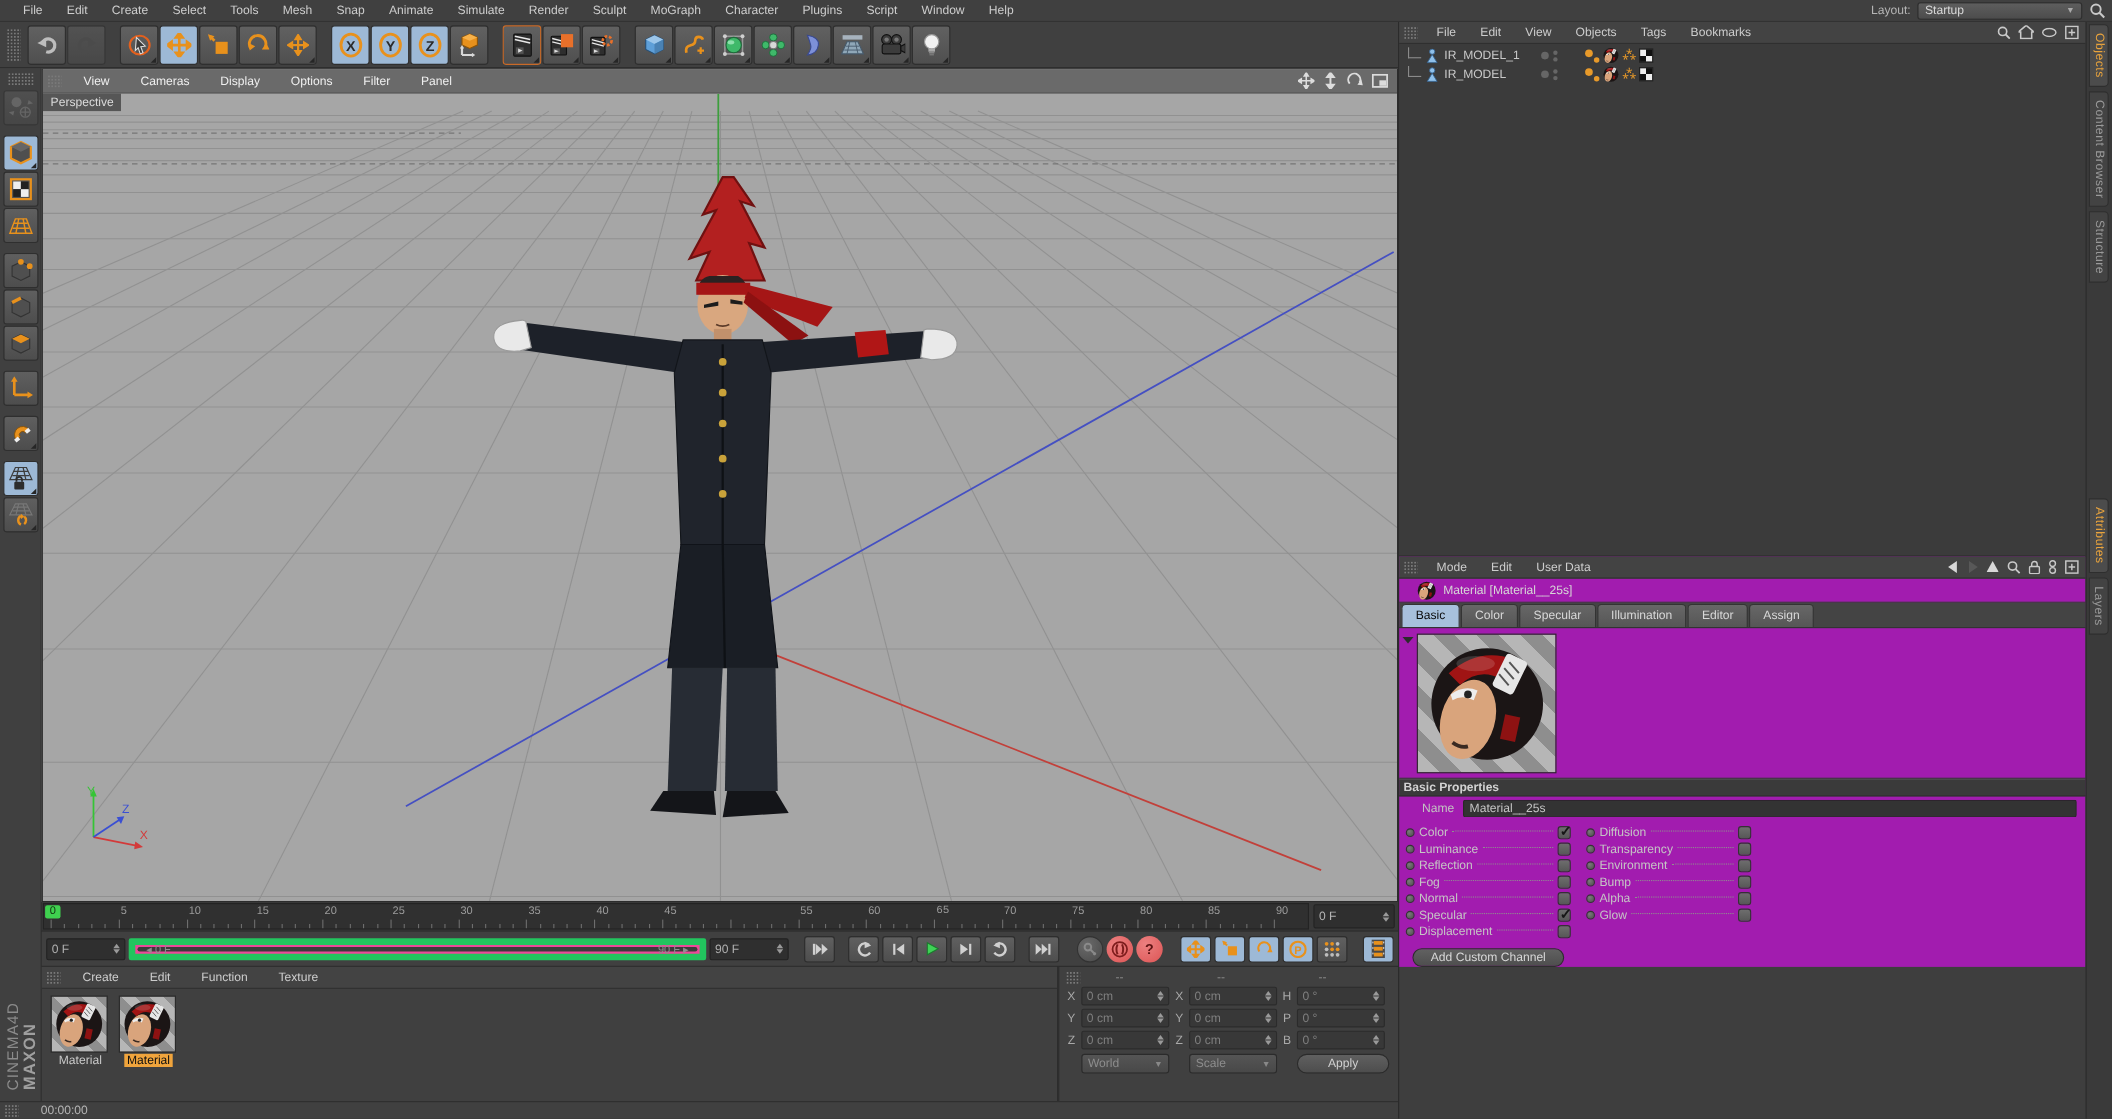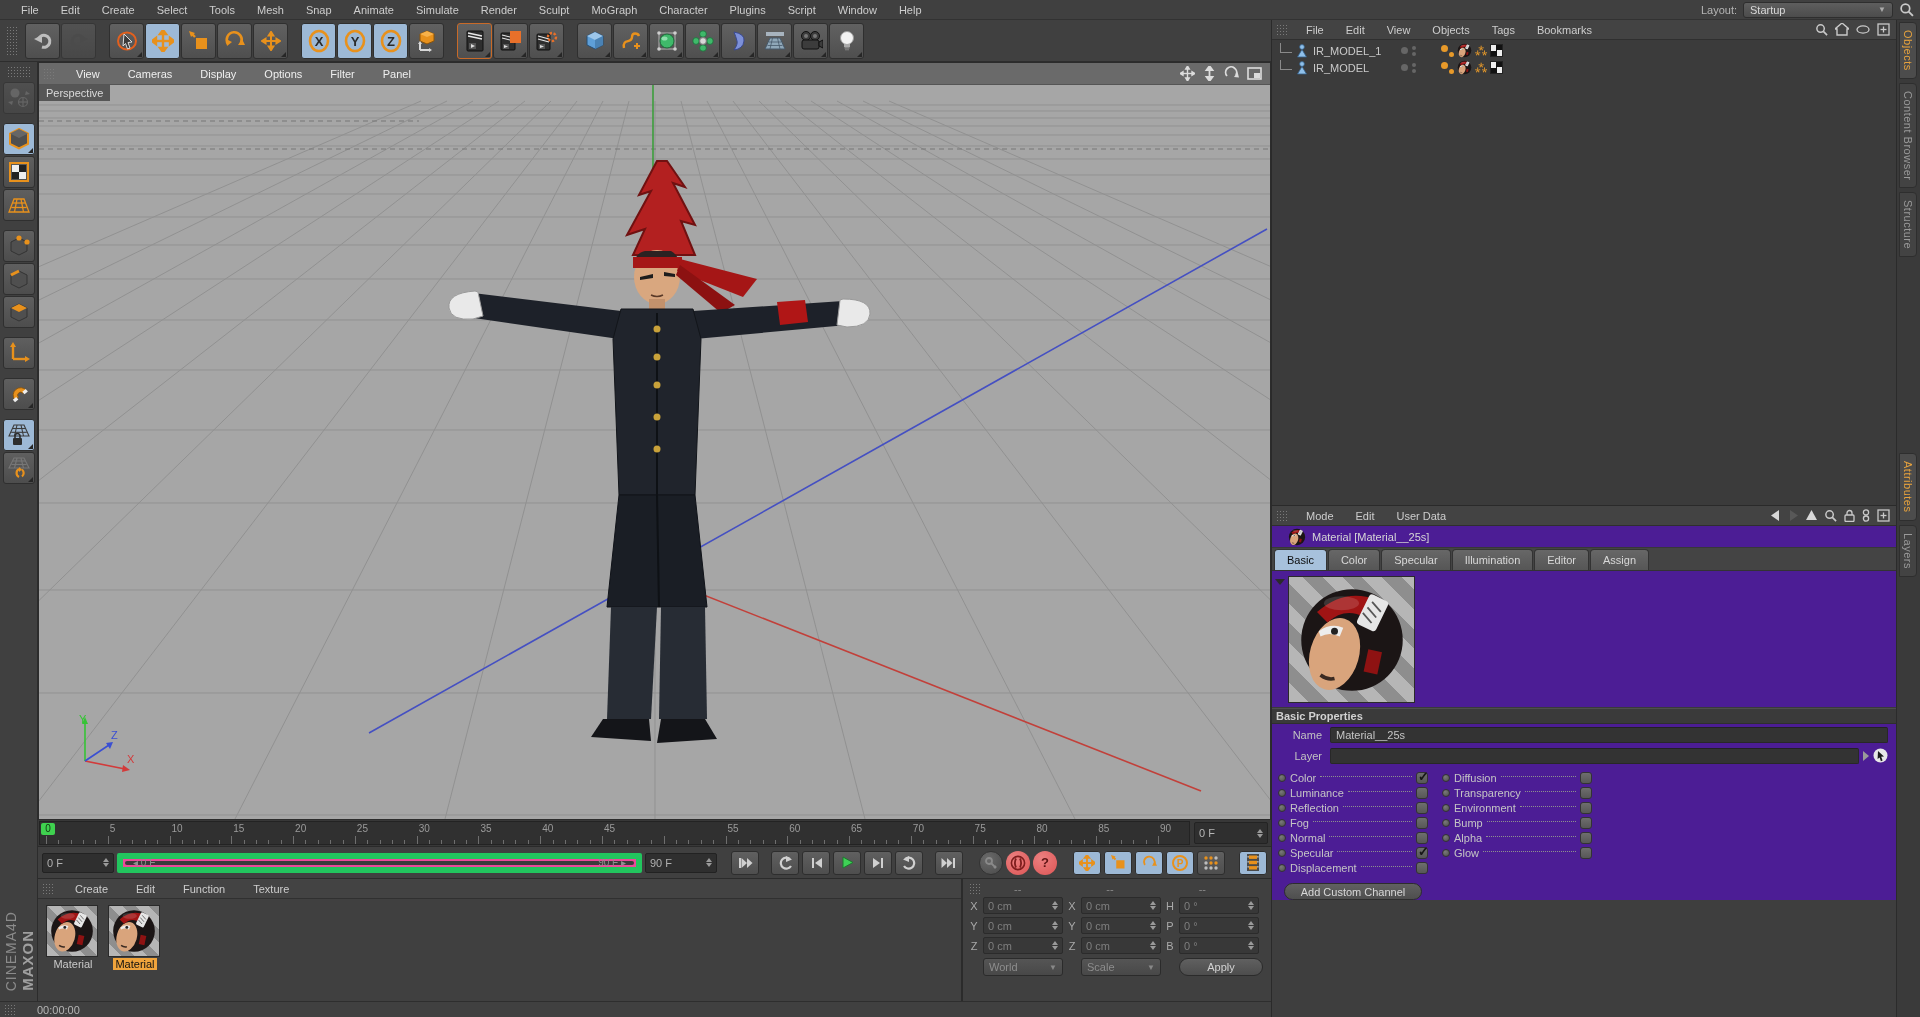--- a/index.html
+++ b/index.html
@@ -92,21 +92,21 @@
   .vdot{width:7px;height:7px;border-radius:50%;background:#666}
   .vdots2{display:flex;flex-direction:column;gap:2px}
   .vdots2 i{width:4px;height:4px;border-radius:50%;background:#666;display:block}
   .tags{display:flex;align-items:center;gap:3px;margin-left:10px}
   .tagphong{width:13px;height:13px;position:relative}
   .tagphong::before{content:"";position:absolute;left:0;top:1px;width:7px;height:7px;border-radius:50%;background:#e89a2a}
   .tagphong::after{content:"";position:absolute;right:0;bottom:0;width:5px;height:5px;border-radius:50%;background:#e89a2a}
   .tagchecker{width:13px;height:13px;border:1px solid #222;background:conic-gradient(#111 0 25%,#eee 0 50%,#111 0 75%,#eee 0)}
   .tagbone{color:#e89a2a;font-size:11px;line-height:13px}
   
-  #attrpanel{background:#4c1d95}
+  #attrpanel{background:#a21caf}
   #attrtitle{height:22px;display:flex;align-items:center;padding-left:16px;border-bottom:1px solid #383838;color:#d6d6d6}
   #attrtabs{height:23px;display:flex;align-items:flex-end;padding-left:2px;background:#444;border-bottom:1px solid #333}
   .atab{height:21px;padding:0 12px;background:linear-gradient(#676767,#565656);border:1px solid #333;border-bottom:none;border-radius:4px 4px 0 0;margin-right:1px;display:flex;align-items:center;color:#d8d8d8;cursor:pointer}
   .atab.on{background:#a7c1dc;color:#0c0c0c}
   #preview{height:137px;position:relative;border-bottom:1px solid #3a3a3a}
   #prevthumb{position:absolute;left:16px;top:5px;width:127px;height:127px;border:1px solid #2a2a2a;background:repeating-linear-gradient(45deg,#b6b6b6 0 14px,#8e8e8e 14px 28px);display:flex;align-items:center;justify-content:center}
   #prevtri{position:absolute;left:3px;top:8px;border-left:5px solid transparent;border-right:5px solid transparent;border-top:6px solid #2b2b2b}
   .sechead{height:16px;background:#3a3a3a;border-top:1px solid #4e4e4e;border-bottom:1px solid #2f2f2f;display:flex;align-items:center;padding-left:4px;font-weight:bold;color:#d2d2d2}
   .frow{display:flex;align-items:center;height:21px;padding:0 8px 0 14px}
   .flabel{width:36px;text-align:right;margin-right:8px;color:#c2c2c2}
@@ -723,21 +723,21 @@
       <div class="tick" style="left: calc(61.2903% + 6px); height: 4px;"></div>
       <div class="tick" style="left: calc(62.3656% + 6px); height: 4px;"></div>
       <div class="tick" style="left: calc(63.4409% + 6px); height: 4px;"></div>
       <div class="tick" style="left: calc(64.5161% + 6px); height: 8px;"></div>
       <span class="ticklab" style="left: calc(64.5161% + 6px);">60</span>
       <div class="tick" style="left: calc(65.5914% + 6px); height: 4px;"></div>
       <div class="tick" style="left: calc(66.6667% + 6px); height: 4px;"></div>
       <div class="tick" style="left: calc(67.7419% + 6px); height: 4px;"></div>
       <div class="tick" style="left: calc(68.8172% + 6px); height: 4px;"></div>
       <div class="tick" style="left: calc(69.8925% + 6px); height: 8px;"></div>
-      <span class="ticklab" style="left: calc(69.8925% + 6px);">65</span>
+      <span class="ticklab" style="left: calc(69.8925% + 6px); font-family: Liberation Mono, monospace;">65</span>
       <div class="tick" style="left: calc(70.9677% + 6px); height: 4px;"></div>
       <div class="tick" style="left: calc(72.043% + 6px); height: 4px;"></div>
       <div class="tick" style="left: calc(73.1183% + 6px); height: 4px;"></div>
       <div class="tick" style="left: calc(74.1935% + 6px); height: 4px;"></div>
       <div class="tick" style="left: calc(75.2688% + 6px); height: 8px;"></div>
       <span class="ticklab" style="left: calc(75.2688% + 6px);">70</span>
       <div class="tick" style="left: calc(76.3441% + 6px); height: 4px;"></div>
       <div class="tick" style="left: calc(77.4194% + 6px); height: 4px;"></div>
       <div class="tick" style="left: calc(78.4946% + 6px); height: 4px;"></div>
       <div class="tick" style="left: calc(79.5699% + 6px); height: 4px;"></div>
@@ -1193,33 +1193,20 @@
             <use href="#mat-sphere"></use>
           </svg>
         </div>
     </div>
     <div class="sechead">Basic Properties</div>
     <div class="frow">
       <span class="flabel">Name</span>
       <div class="finput">
           <span>Material__25s</span>
         </div>
-    </div>
-    <div class="frow">
-      <span class="flabel">Layer</span>
-      <div class="finput">
-          <span></span>
-        </div>
-      <svg width="8" height="10" viewBox="0 0 8 10" style="margin-left:3px">
-          <polygon points="1,0 1,10 7,5" fill="#9a9a9a"></polygon>
-        </svg>
-      <svg width="15" height="15" viewBox="0 0 15 15" style="margin-left:3px">
-          <circle cx="7.5" cy="7.5" r="7" fill="#e8e8e8"></circle>
-          <path d="M5,3 L11,8.5 L8.2,8.8 L9.6,12.5 L7.9,13.2 L6.6,9.5 L4.6,11 Z" fill="#1a1a1a"></path>
-        </svg>
     </div>
     <div id="chgrid">
       <div class="chcol" id="chcol0">
           <div class="chrow">
             <span class="chradio"></span>
             <span class="chlabel">Color</span>
             <span class="chlead"></span>
             <span class="chbox ck"></span>
           </div>
           <div class="chrow">

